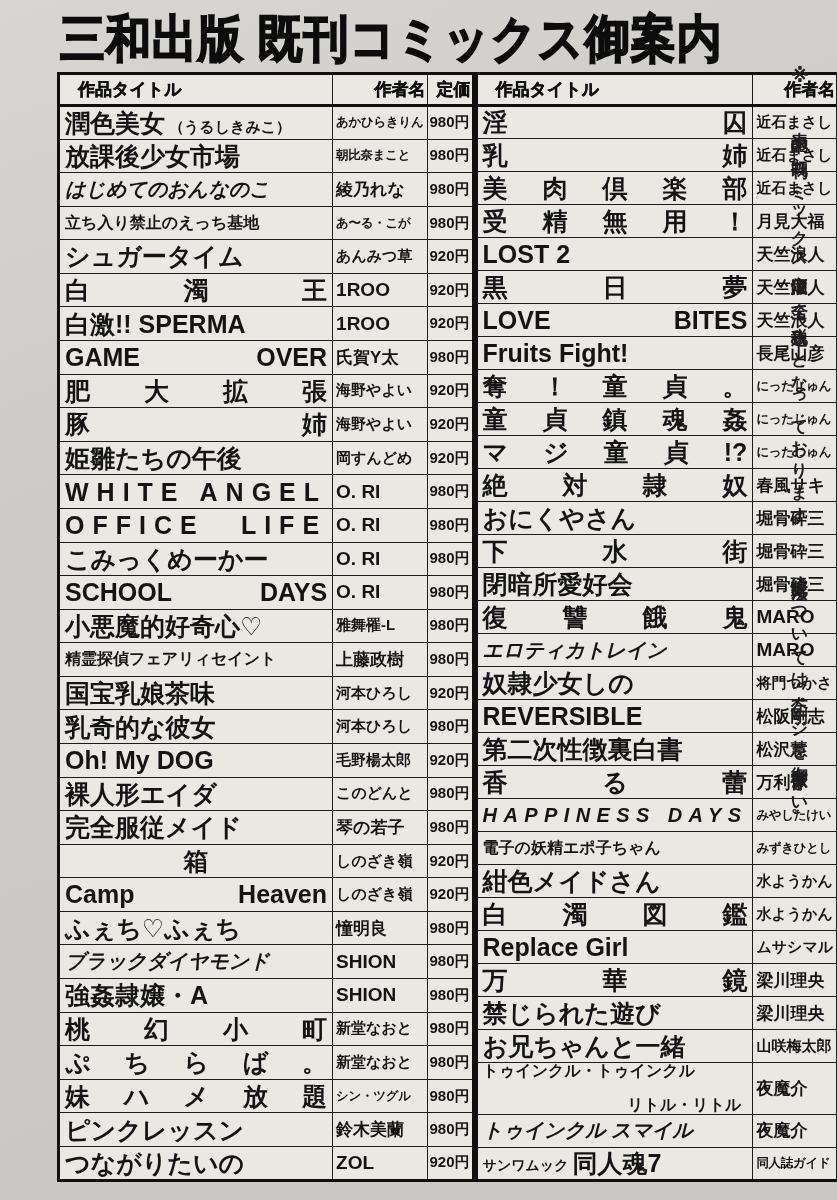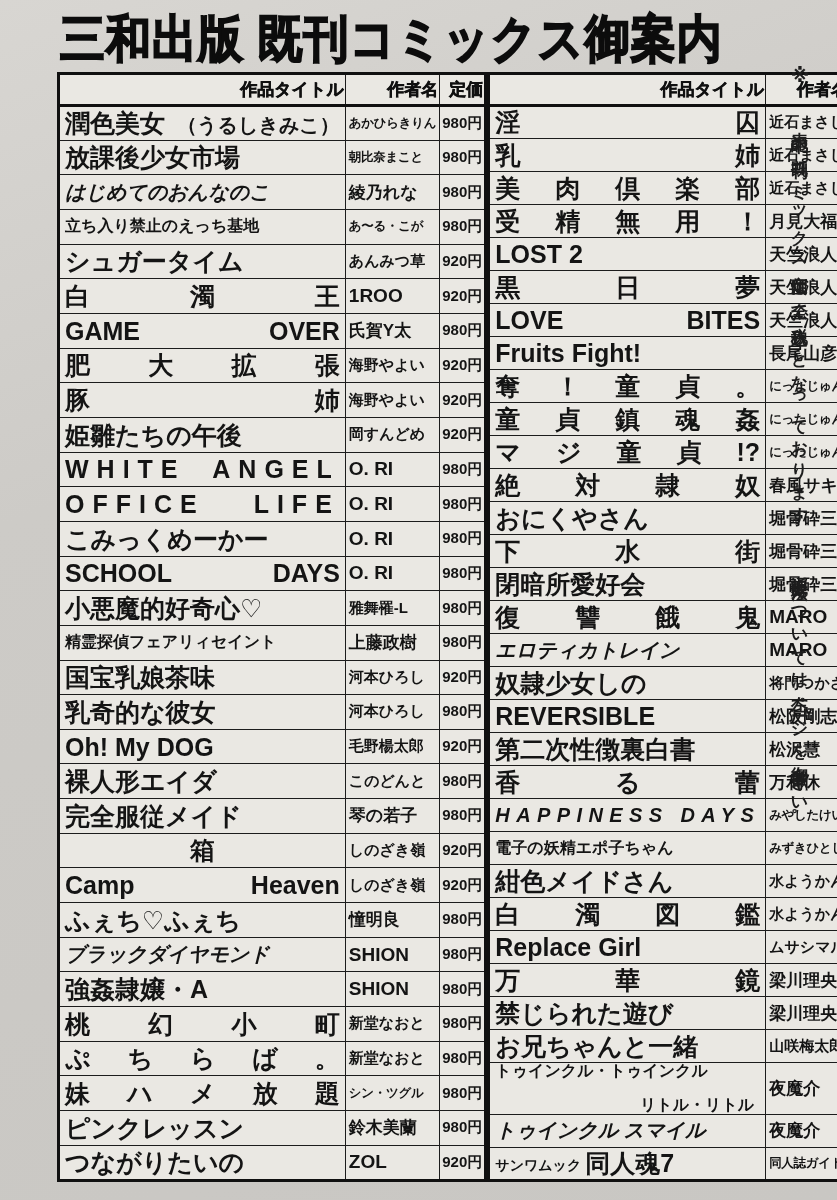--- a/index.html
+++ b/index.html
@@ -23,31 +23,31 @@
   }
   .catalog{position:absolute;left:57px;top:72px;display:flex;}
   table{border-collapse:collapse;background:var(--cell);table-layout:fixed;}
   table{border:3px solid #101010;}
   th,td{border:1.6px solid #1c1c1c;overflow:hidden;}
   thead th{
     height:27px;border-bottom:3px solid #101010;
     font-size:17px;font-weight:900;text-align:right;
     -webkit-text-stroke:0.5px #101010;white-space:nowrap;
   }
-  thead th.h-title{text-align:right;padding-left:12px;}
+  thead th.h-title{text-align:left;padding-left:18px;}
   tbody tr{height:33px;}
   td{padding:0 4px;white-space:nowrap;}
   .tcell{font-size:25px;font-weight:600;line-height:1.05;padding:0 5px;}
   .tcell.sm{font-size:20px;font-style:italic;}
   .tcell.xs{font-size:16px;font-weight:700;}
   .tcell.j{text-align:justify;text-align-last:justify;text-justify:inter-character;}
   .tcell.c{text-align:center;}
   .tcell.ls{letter-spacing:0.32em;}
   .tcell .pre{font-size:14px;font-weight:700;margin-right:4px;vertical-align:2px;}
-  .tcell .suf{font-size:20px;font-weight:600;margin-left:12px;}
+  .tcell .suf{font-size:15px;font-weight:600;margin-left:4px;}
   .tcell .t2{display:block;text-align:right;padding-right:6px;margin-top:17px;}
   .acell{font-size:17px;font-weight:600;padding:0 3px;}
   .acell.a-lg{font-size:19px;}
   .acell.a-sm{font-size:15px;}
   .acell.a-xs{font-size:12.5px;letter-spacing:-0.3px;}
   .pcell{font-size:15px;font-weight:700;text-align:center;padding:0 2px;}
   .pcell.p-sm{font-size:13.5px;letter-spacing:-0.5px;}
   .side-note{
     position:absolute;top:64px;right:26px;height:1100px;
     writing-mode:vertical-rl;text-orientation:mixed;
@@ -102,20 +102,25 @@
     <td class="tcell"><span>シュガータイム</span></td>
     <td class="acell a-sm">あんみつ草</td>
     <td class="pcell">920円</td>
   </tr>
           <tr>
     <td class="tcell j"><span>白濁王</span></td>
     <td class="acell a-lg">1ROO</td>
     <td class="pcell">920円</td>
   </tr>
           <tr>
+    <td class="tcell"><span>白激!! SPERMA</span></td>
+    <td class="acell a-lg">1ROO</td>
+    <td class="pcell">920円</td>
+  </tr>
+          <tr>
     <td class="tcell j"><span>GAME OVER</span></td>
     <td class="acell">氏賀Y太</td>
     <td class="pcell">980円</td>
   </tr>
           <tr>
     <td class="tcell j"><span>肥大拡張</span></td>
     <td class="acell a-sm">海野やよい</td>
     <td class="pcell">920円</td>
   </tr>
           <tr>

